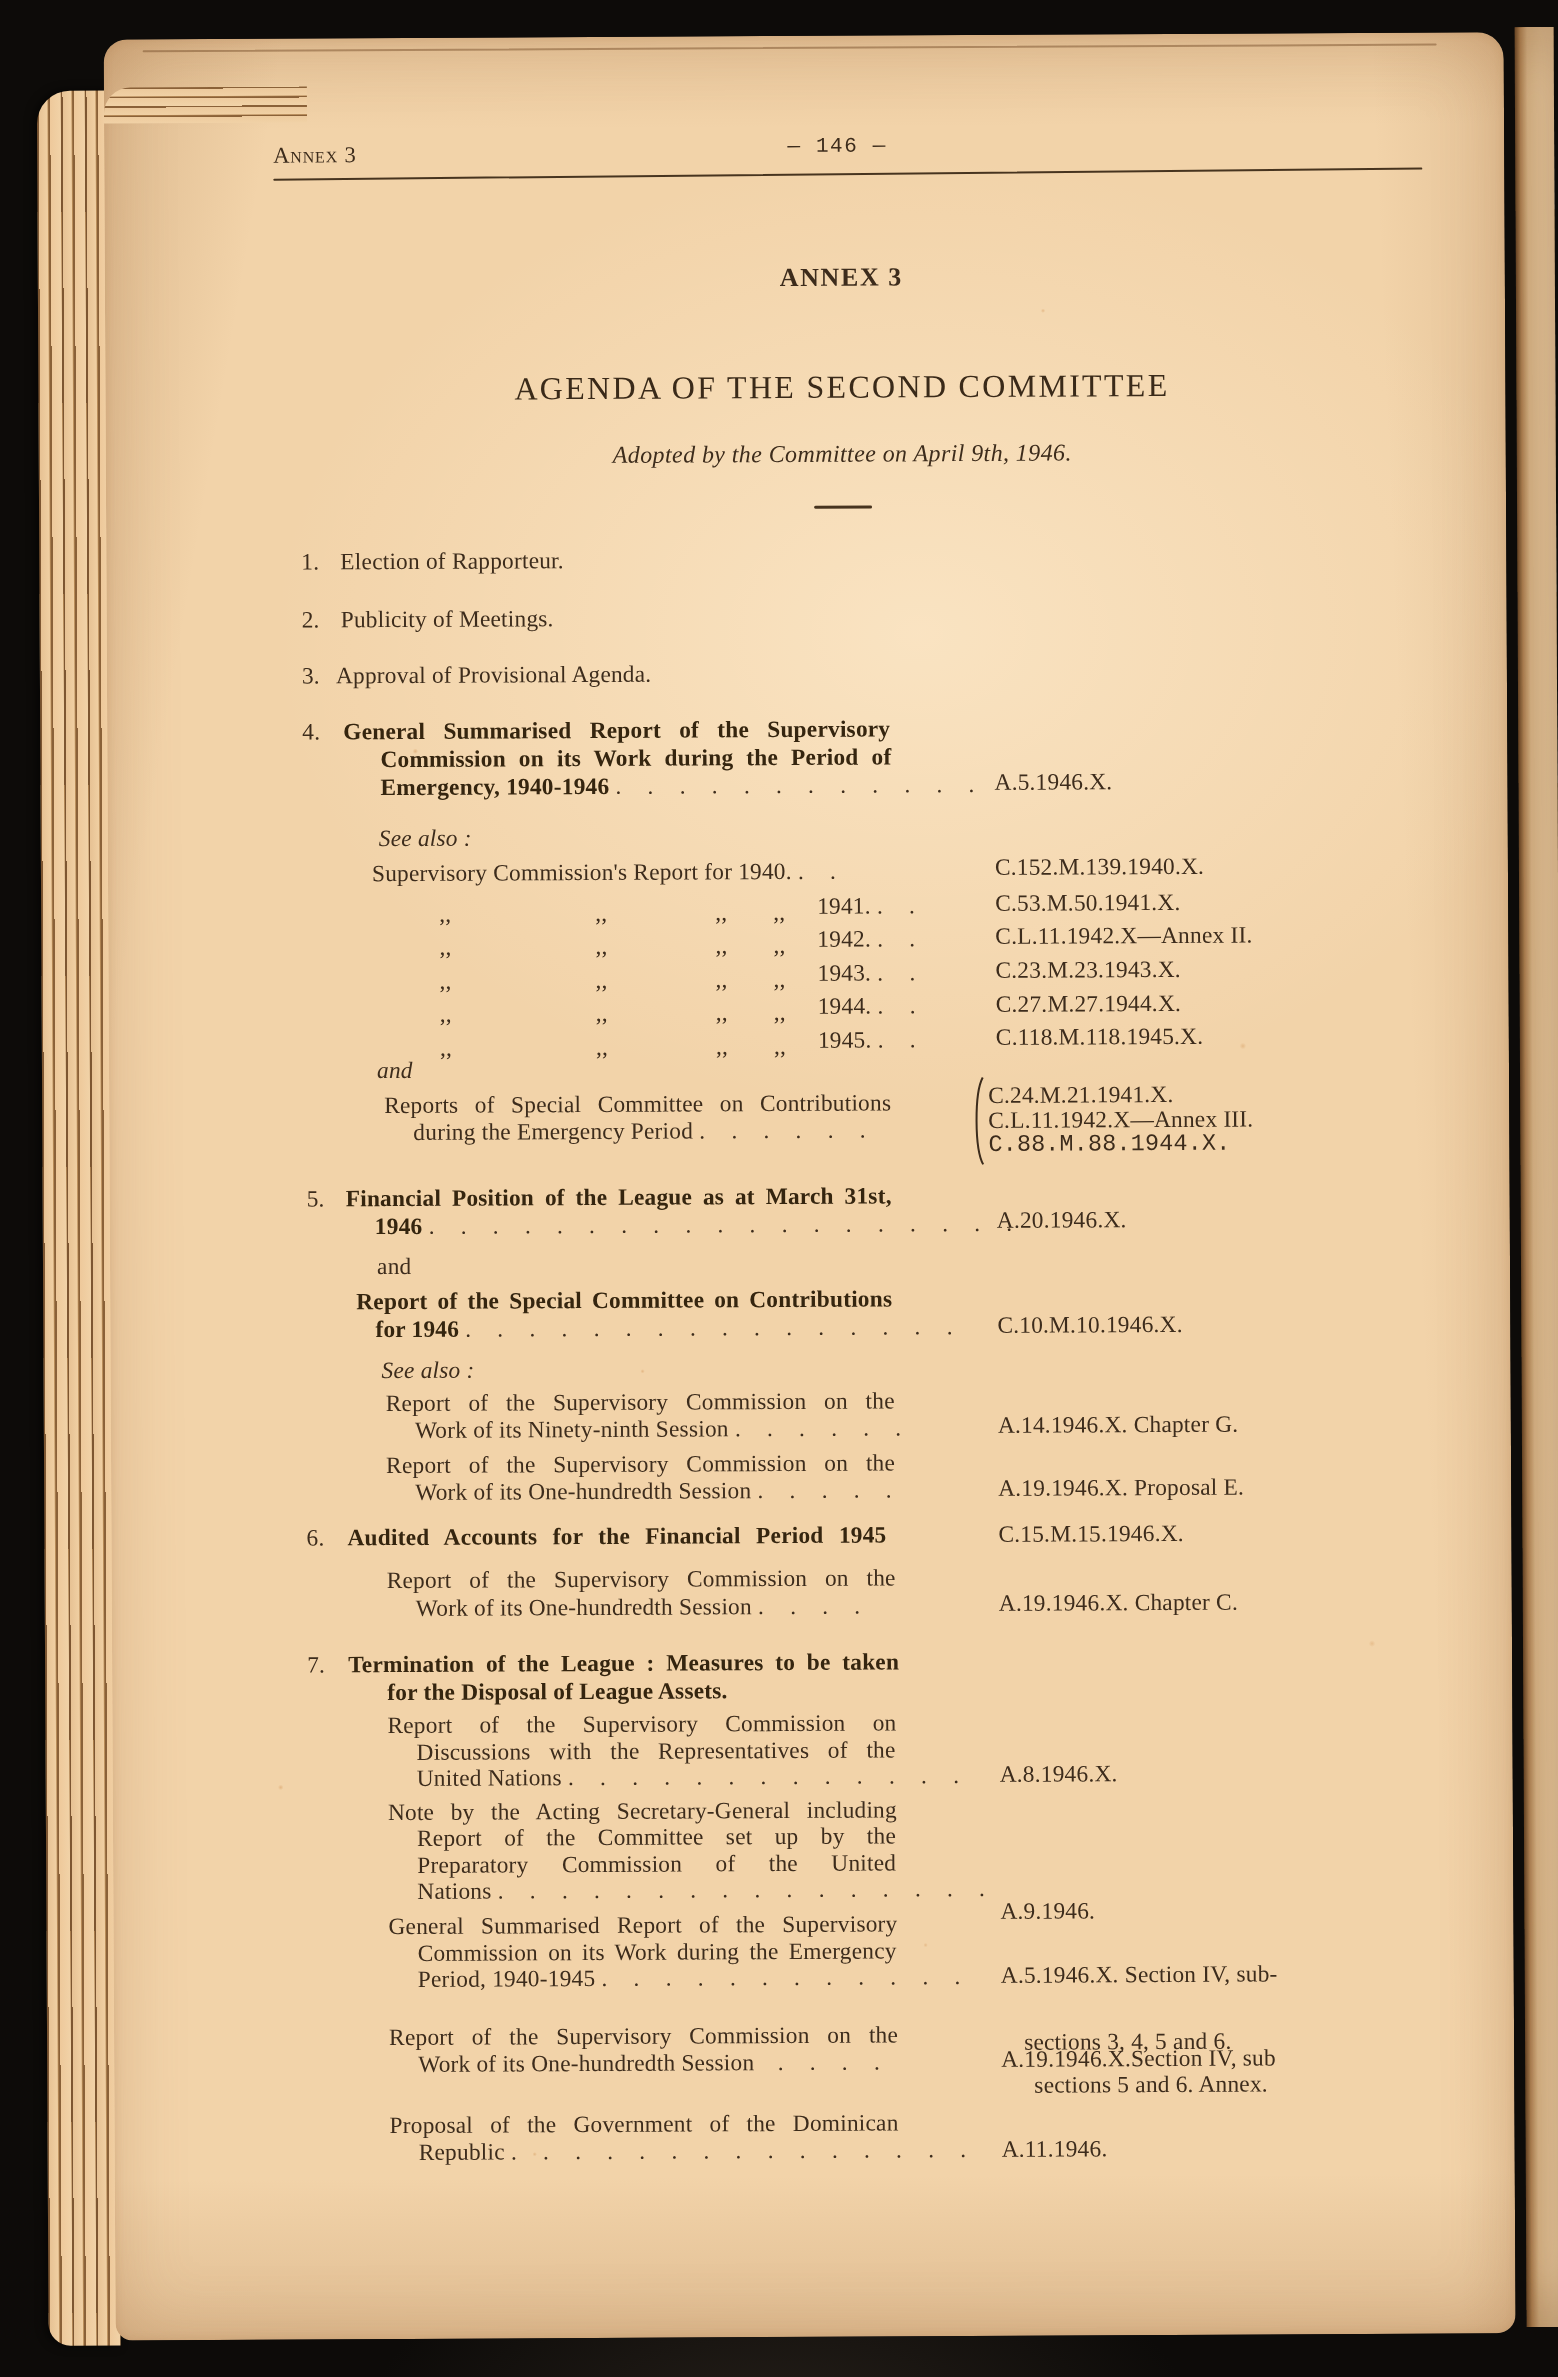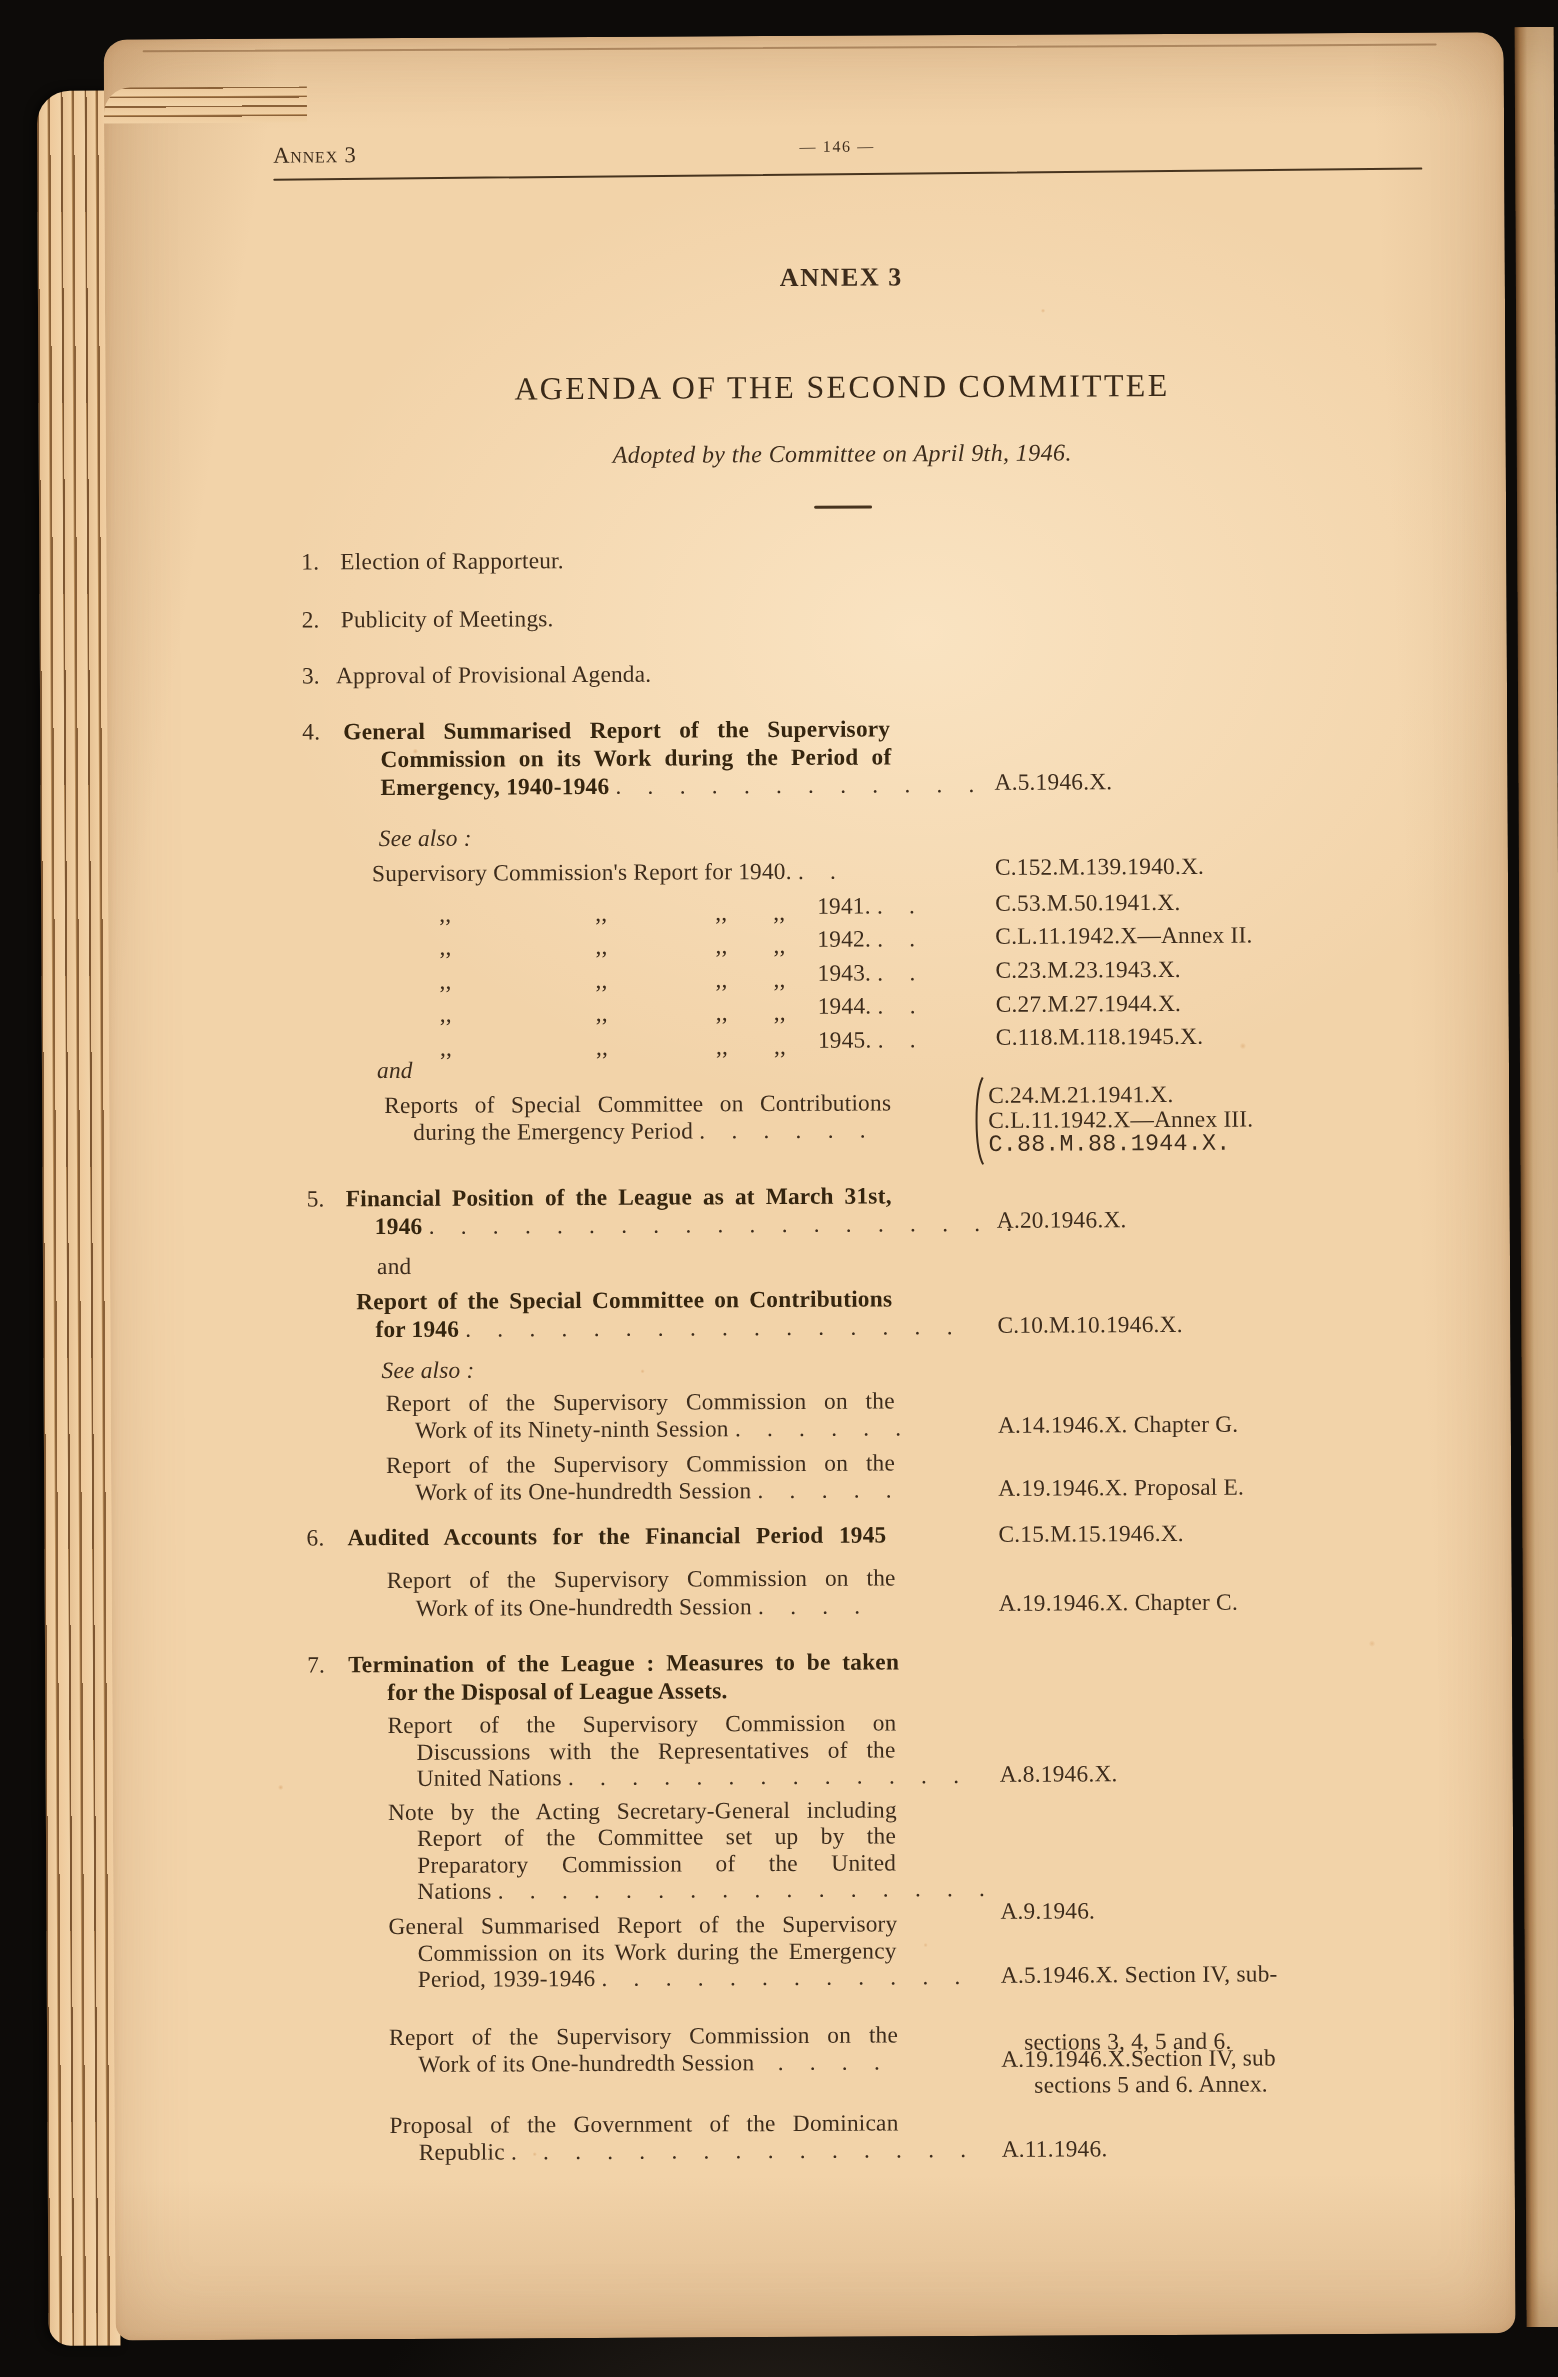--- a/index.html
+++ b/index.html
@@ -46,21 +46,21 @@
          background:linear-gradient(90deg,#5d3f23 0px,#b98d5d 5.5px,#e5c497 12.5px,#eed0a6 26.5px,#f0d3aa 39px);
          box-shadow:inset 0 31px 47px rgba(120,75,35,.25), inset 0 -31px 47px rgba(120,75,35,.3);}
   
   .t{position:absolute;font-size:23.4px;color:#3d2c1c;white-space:nowrap;
      letter-spacing:0.2px;line-height:26.5px;}
   .b{font-weight:700;color:#35250f;}
   .it{font-style:italic;}
   .jl{white-space:normal;text-align:justify;text-align-last:justify;}
   .dots{word-spacing:20px;padding-left:6.2px;color:#3d2c1c;}
   .runhead{font-variant:small-caps;font-size:22.6px;letter-spacing:0.8px;}
-  .pagenum{font-size:16px;letter-spacing:1.6px;}
+  .pagenum{font-size:21px;letter-spacing:1.6px;font-family:Liberation Mono, monospace;}
   .rule{position:absolute;background:#47341f;height:2.3px;border-radius:1.6px;}
   .annex-title{font-size:26px;font-weight:700;letter-spacing:1.6px;text-align:center;}
   .main-title{font-size:32px;letter-spacing:2.3px;text-align:center;color:#3a2a19;}
   .adopted{font-size:24px;font-style:italic;text-align:center;letter-spacing:0.4px;}
   .center-block{position:absolute;left:265px;width:1161px;}
 </style>
 </head>
 <body>
 
 <div id="canvas">
@@ -216,21 +216,21 @@
     <div class="t jl" style="left:413px;top:1823px;width:479px;">Report of the Committee set up by the</div>
     <div class="t jl" style="left:413px;top:1850px;width:479px;">Preparatory Commission of the United</div>
     <div class="t" style="left:413px;top:1876px;">
       <span>Nations</span><span class="dots">. . . . . . . . . . . . . . . .</span>
     </div>
     <div class="t" style="left:996px;top:1875px;margin-top:24px;">A.9.1946.</div>
 
     <div class="t jl" style="left:384px;top:1911px;width:509px;">General Summarised Report of the Supervisory</div>
     <div class="t jl" style="left:413px;top:1938px;width:479px;">Commission on its Work during the Emergency</div>
     <div class="t" style="left:413px;top:1964px;">
-      <span>Period, 1939-1946</span><span class="dots">. . . . . . . . . . . .</span>
+      <span>Period, 1940-1945</span><span class="dots">. . . . . . . . . . . .</span>
     </div>
     <div class="t" style="left:996px;top:1963px;">A.5.1946.X. Section IV, sub-</div>
     <div class="t" style="left:1019px;top:1989px;margin-top:41px;">sections 3, 4, 5 and 6.</div>
 
     <div class="t jl" style="left:384px;top:2022px;width:509px;">Report of the Supervisory Commission on the</div>
     <div class="t" style="left:413px;top:2049px;">
       <span>Work of its One-hundredth Session</span><span class="dots" style="padding-left:23.4px;">. . . .</span>
     </div>
     <div class="t" style="left:996px;top:2047px;">A.19.1946.X.Section IV, sub</div>
     <div class="t" style="left:1029px;top:2073px;">sections 5 and 6. Annex.</div>

